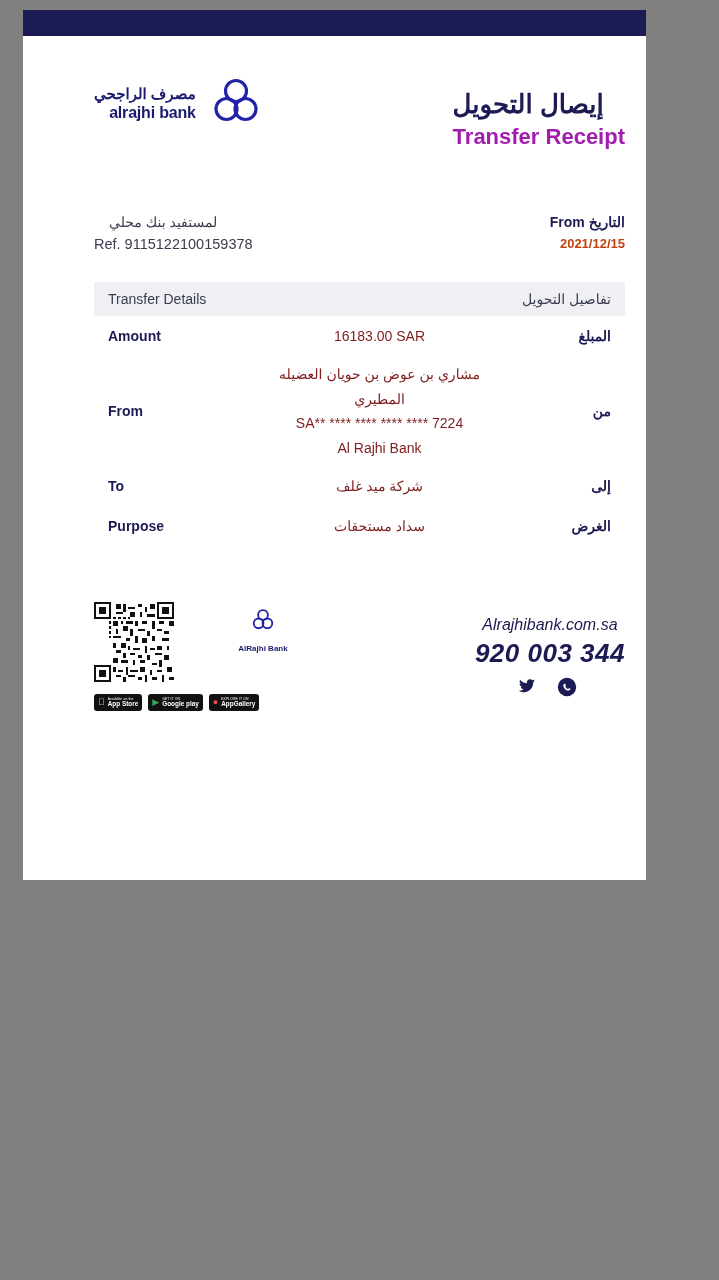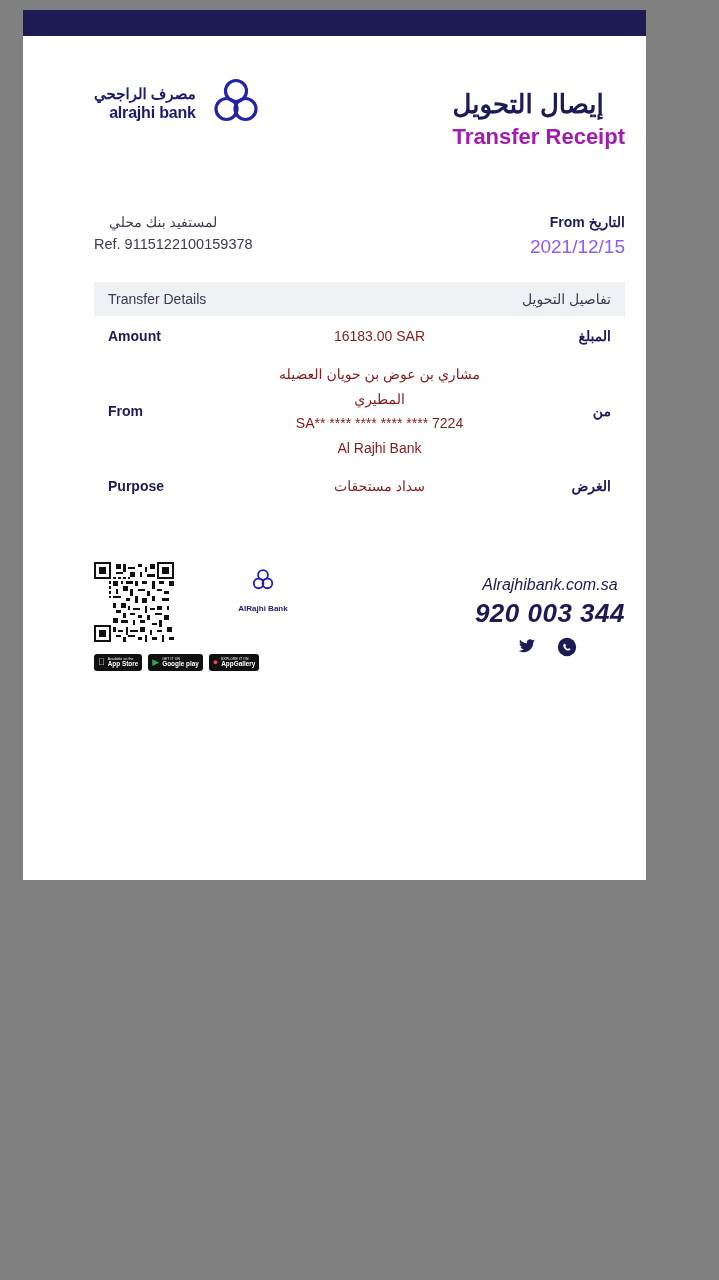--- a/index.html
+++ b/index.html
@@ -124,22 +124,23 @@
     text-align: right;
   }
   .meta-right .dlabel {
     font-size: 14px;
     color: #1d1b54;
     font-weight: bold;
     direction: rtl;
     margin-bottom: 6px;
   }
   .meta-right .dvalue {
-    font-size: 19px;
-    color: #8b5cf6;
+    font-size: 13px;
+    color: #c2410c;
+    font-weight: bold;
   }
 
   
   .table-wrap {
     margin: 14px 71px 0 71px;
   }
   .table-head {
     background: #eff0f3;
     height: 34px;
     display: flex;
@@ -336,20 +337,27 @@
         <div class="row tall">
           <div class="c-en">From</div>
           <div class="c-mid">
             <div class="rtl">مشاري بن عوض بن حويان العضيله المطيري</div>
             <div>SA** **** **** **** **** 7224</div>
             <div>Al Rajhi Bank</div>
           </div>
           <div class="c-ar">من</div>
         </div>
 
+        <div class="row">
+          <div class="c-en">To</div>
+          <div class="c-mid">
+            <div class="rtl">شركة ميد غلف</div>
+          </div>
+          <div class="c-ar">إلى</div>
+        </div>
 
         <div class="row">
           <div class="c-en">Purpose</div>
           <div class="c-mid">
             <div class="rtl">سداد مستحقات</div>
           </div>
           <div class="c-ar">الغرض</div>
         </div>
       </div>
 

